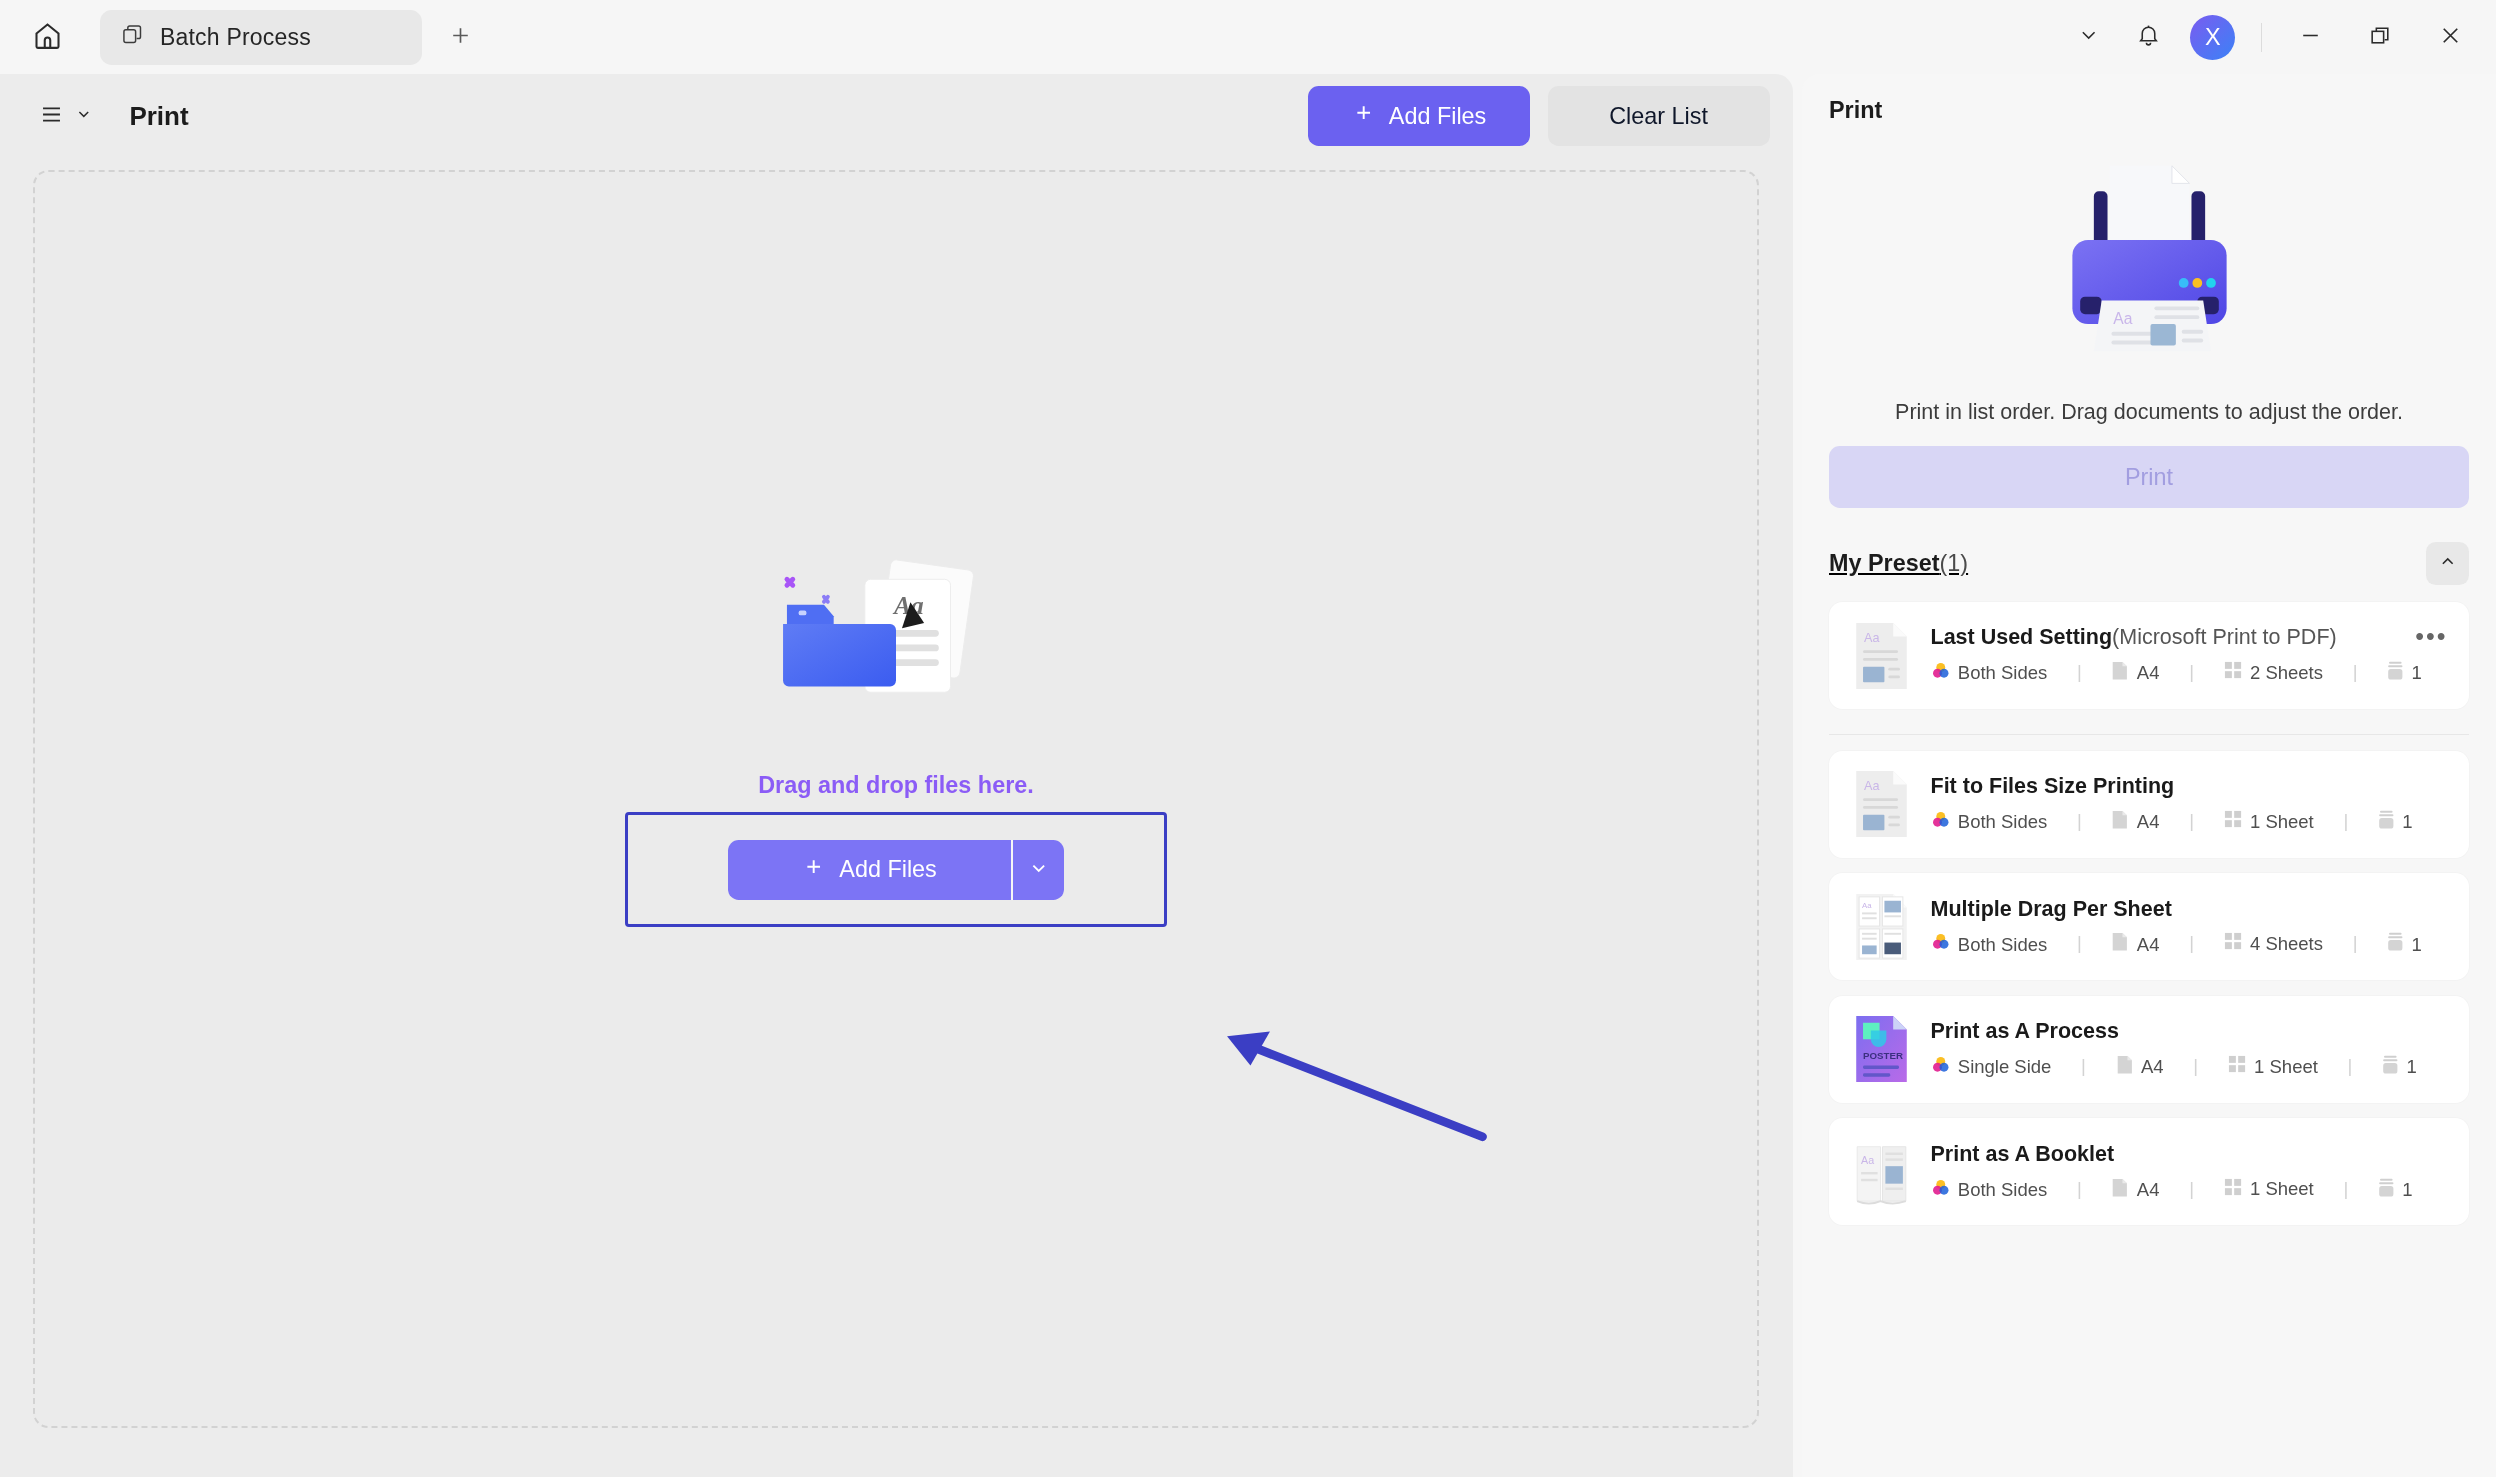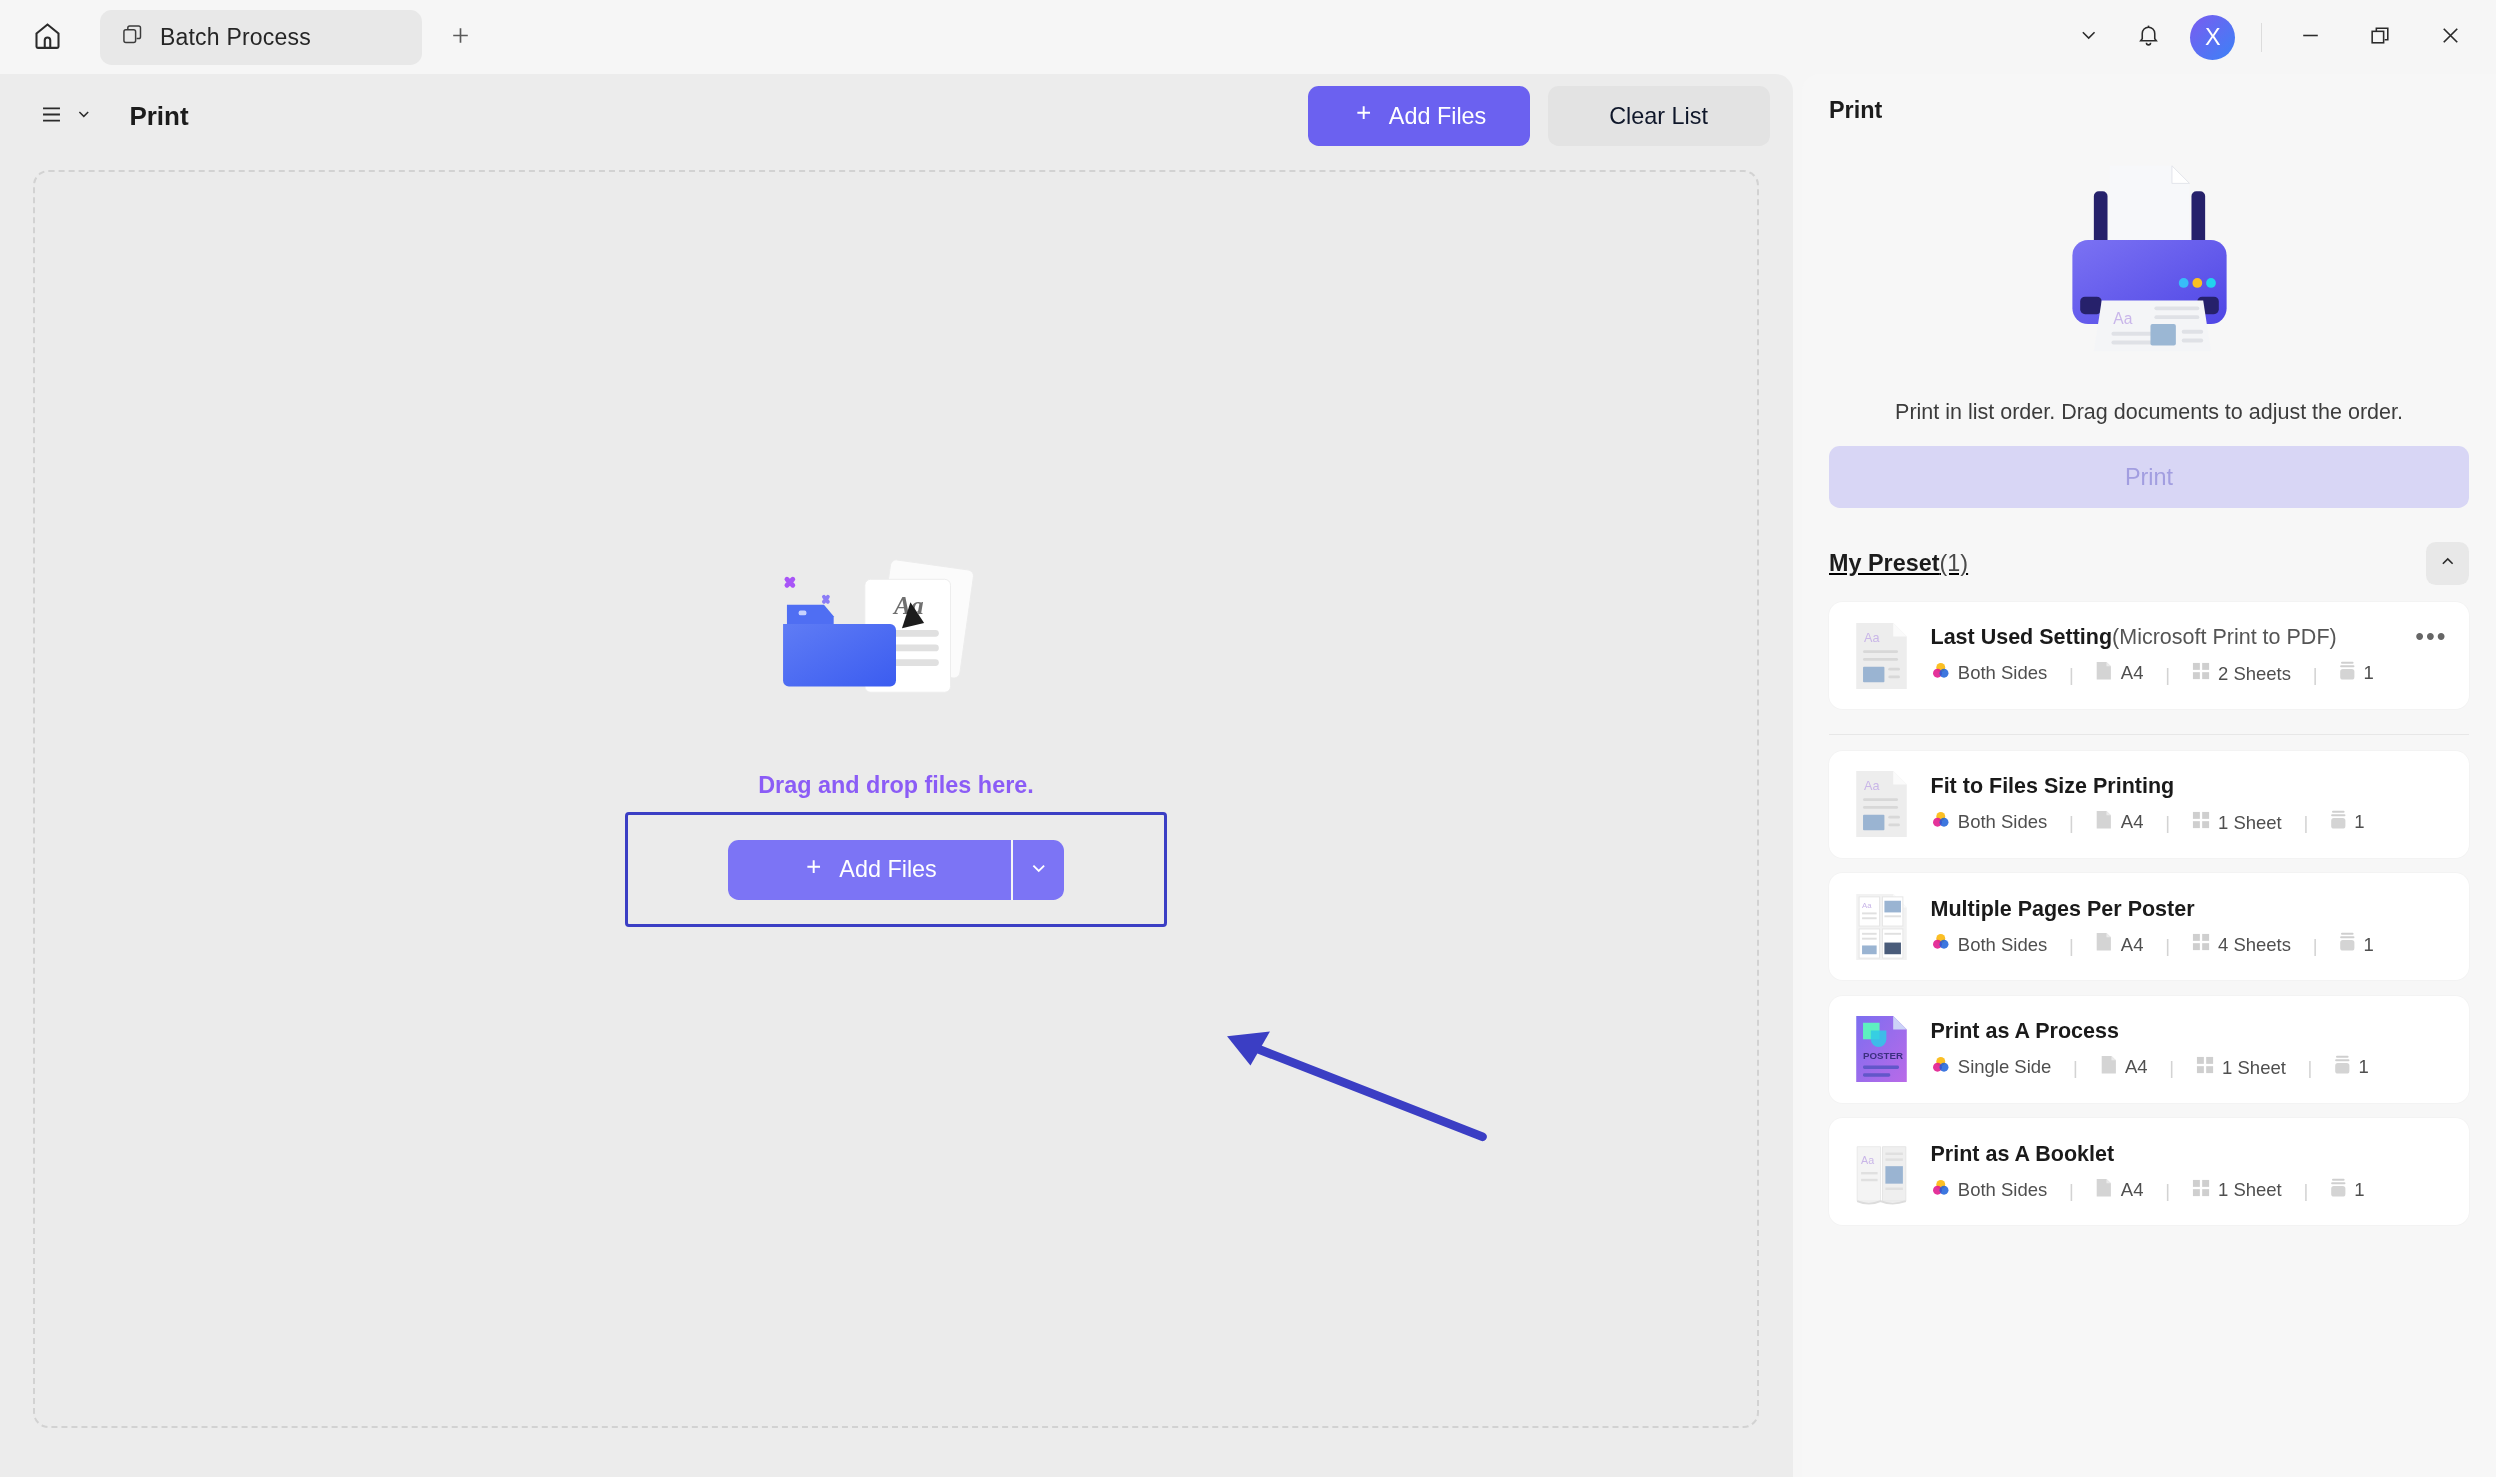--- a/index.html
+++ b/index.html
@@ -154,22 +154,22 @@
   .preset-card {
     background: #fff; border-radius: 13.7px; height: 107px;
     display: flex; align-items: center; padding: 0 25px; gap: 21.5px;
     margin-top: 15.6px; position: relative;
     box-shadow: 0 0 0 1px rgba(0,0,0,0.015);
   }
   .thumb { width: 55px; height: 70px; flex: 0 0 55px; }
   .p-name { font-size: 21.5px; font-weight: bold; color: #1a1a1a; }
   .p-name .paren { font-weight: normal; color: #555; }
   .p-meta {
-    margin-top: 10.7px; display: flex; align-items: flex-end;
-    font-size: 18.5px; color: #4f4f4f; gap: 8px;
+    margin-top: 10.7px; display: flex; align-items: flex-start;
+    font-size: 18.5px; color: #4f4f4f; gap: 16px;
   }
   .meta-item { display: flex; align-items: center; gap: 7.8px; }
   .meta-sep { color: #d3d3d3; margin: 0 13.7px; }
   .dots {
     position: absolute; right: 21.5px; top: 21.5px; font-size: 25px;
     color: #666; letter-spacing: 2px; line-height: 1; cursor: pointer;
   }
   .divider { height: 1px; background: #e7e7e7; margin-top: 25px; }
 </style>
 </head>
@@ -521,21 +521,21 @@
         <rect x="5" y="38" width="21" height="30" fill="#ffffff" stroke="#e6e6e6"></rect>
         <rect x="8" y="42" width="15" height="2" fill="#e0e0e0"></rect>
           <rect x="8" y="47" width="15" height="2" fill="#e0e0e0"></rect>
         <rect x="8" y="55" width="15" height="9" fill="#9ab4d2"></rect>
         <rect x="29" y="38" width="21" height="30" fill="#ffffff" stroke="#e6e6e6"></rect>
         <rect x="31" y="42" width="17" height="2" fill="#e0e0e0"></rect>
         <rect x="31" y="52" width="17" height="12" fill="#4a5c7a"></rect>
       </svg>
     </div>
     <div>
-      <div class="p-name">Multiple Pages Per Poster</div>
+      <div class="p-name">Multiple Drag Per Sheet</div>
       <div class="p-meta">
         <span class="meta-item">
           <span><svg width="19.5" height="19.5" viewBox="0 0 24 24">
                 <circle cx="12" cy="8" r="5.5" fill="#fbbf24"></circle>
                 <circle cx="8" cy="15" r="5.5" fill="#e11d8f" opacity=".9"></circle>
                 <circle cx="16" cy="15" r="5.5" fill="#1b5fd9" opacity=".85"></circle>
               </svg></span>
           <span>Both Sides</span>
         </span>
         <span class="meta-sep">|</span>

